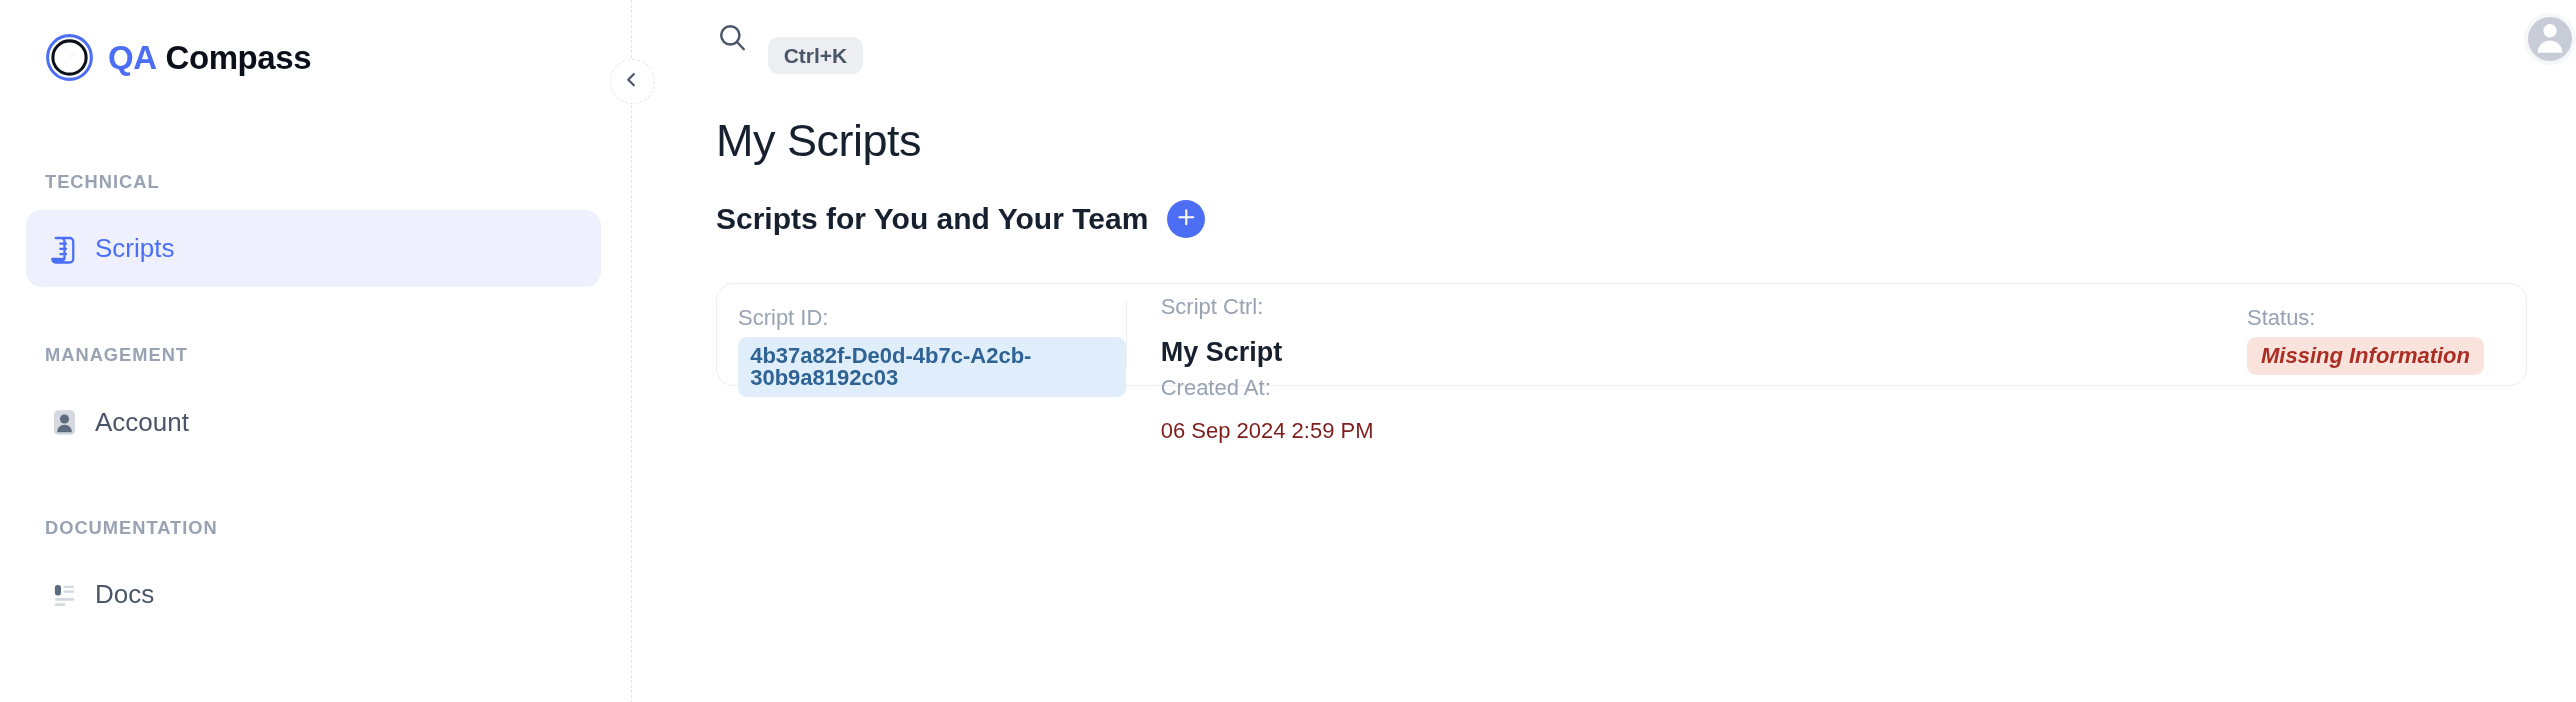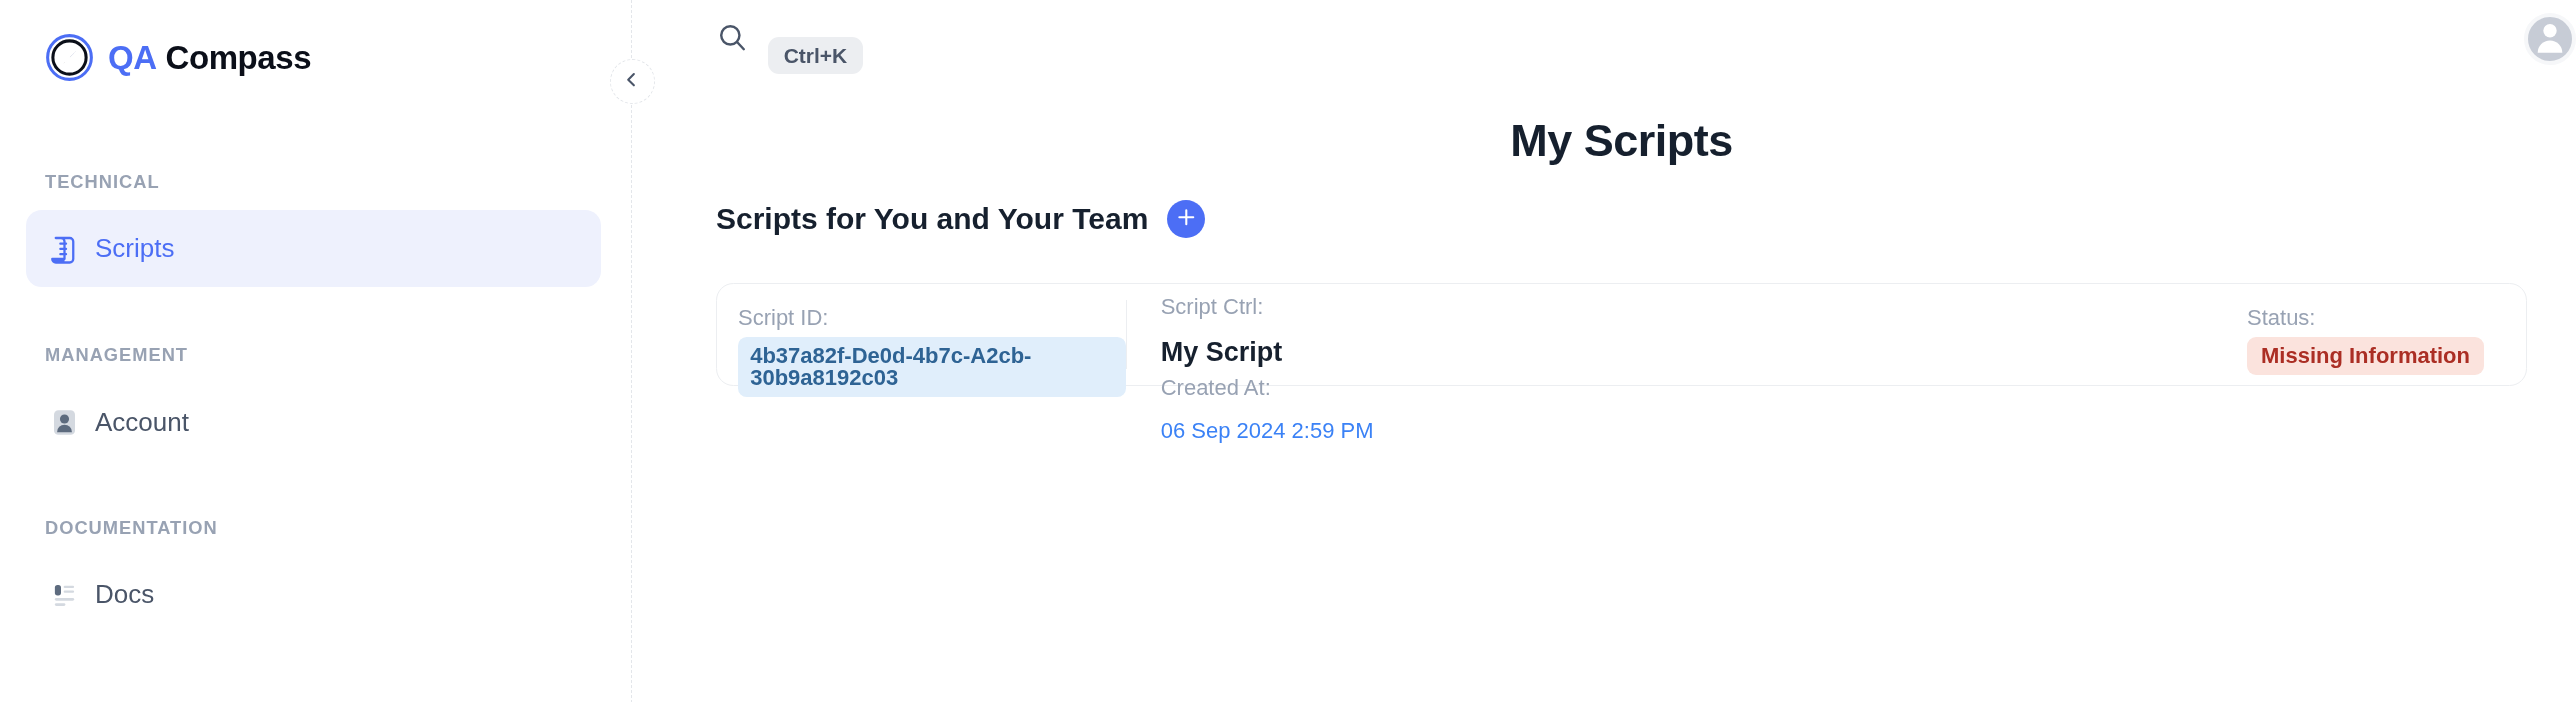--- a/index.html
+++ b/index.html
@@ -166,24 +166,23 @@
     cursor: pointer;
     flex: 0 0 52px;
   }
 
   .content {
     padding: 37px 84px 0 84px;
   }
 
   .page-title {
     font-size: 45px;
-    font-weight: 700;
+    font-weight: 400;
     color: #16202e;
     letter-spacing: -0.5px;
-    text-align: center;
   }
 
   .section-head {
     display: flex;
     align-items: center;
     gap: 19px;
     margin-top: 33px;
   }
   .section-head-title {
     font-size: 30px;
@@ -259,38 +258,39 @@
   }
   .created-row {
     display: flex;
     align-items: baseline;
     gap: 19px;
     margin-top: 8.7px;
     flex-direction: column;
   }
   .created-value {
     font-size: 22px;
-    color: #3b82f6;
+    color: #7f1d1d;
   }
 
   .card-col-status {
     flex: 0 0 279px;
     padding: 22.6px 0 0 0;
     text-align: left;
   }
   .status-badge {
     margin-top: 8.7px;
     display: inline-block;
     background: #fbe3dd;
     color: #ab2e24;
     font-size: 22px;
     font-weight: 700;
     border-radius: 9px;
     padding: 7.8px 14px;
     line-height: 1;
+    font-style: italic;
   }
 </style>
 </head>
 <body>
 
 <div class="app">
 
   <aside class="sidebar">
     <div class="sidebar-divider"></div>
 

